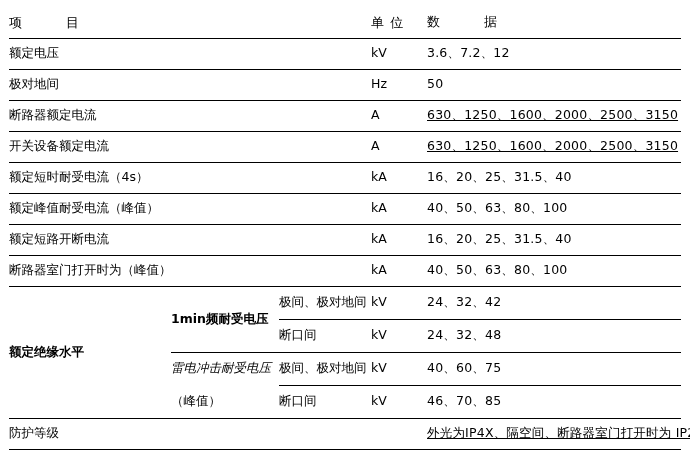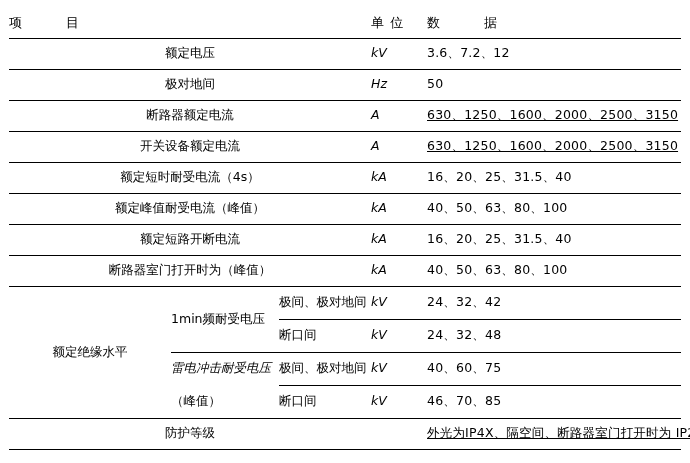--- a/index.html
+++ b/index.html
@@ -40,30 +40,30 @@
     margin-left: 41px;
   }
   tr.head-row td {
     border-bottom: 1px solid #000000;
     height: 30px;
     font-size: 13px;
   }
   tr.last-row td {
     border-bottom: 1px solid #000000;
   }
-  .c-item   { width: 162px; padding-left: 6px; text-align: center; }
+  .c-item   { width: 162px; padding-left: 6px; }
   .c-sub    { width: 108px; padding-left: 8px; }
   .c-sub2   { width: 92px;  padding-left: 8px; }
-  .c-unit   { width: 56px;  padding-left: 8px; font-style: italic; }
+  .c-unit   { width: 56px;  padding-left: 8px; }
   .c-data   { width: 254px; padding-left: 8px; }
   .hdr-item { text-align: left; padding-left: 40px; letter-spacing: 6px; }
   .hdr-unit { padding-left: 8px; letter-spacing: 1px; }
-  .hdr-data { padding-left: 86px; letter-spacing: 6px; }
+  .hdr-data { padding-left: 86px; letter-spacing: 6px; font-family: Liberation Mono, monospace; }
   .nowrap { white-space: nowrap; text-decoration: underline; }
-  .cell-mid { vertical-align: middle; }
+  .cell-mid { vertical-align: middle; font-weight: bold; }
   .tall { height: 33px; }
   .noborder { border-bottom: 0 !important; font-style: italic; }
   .dataspan { letter-spacing: 0.2px; }
 </style>
 </head>
 <body>
 
 <div class="sheet">
   <table class="spec">
     <colgroup>

